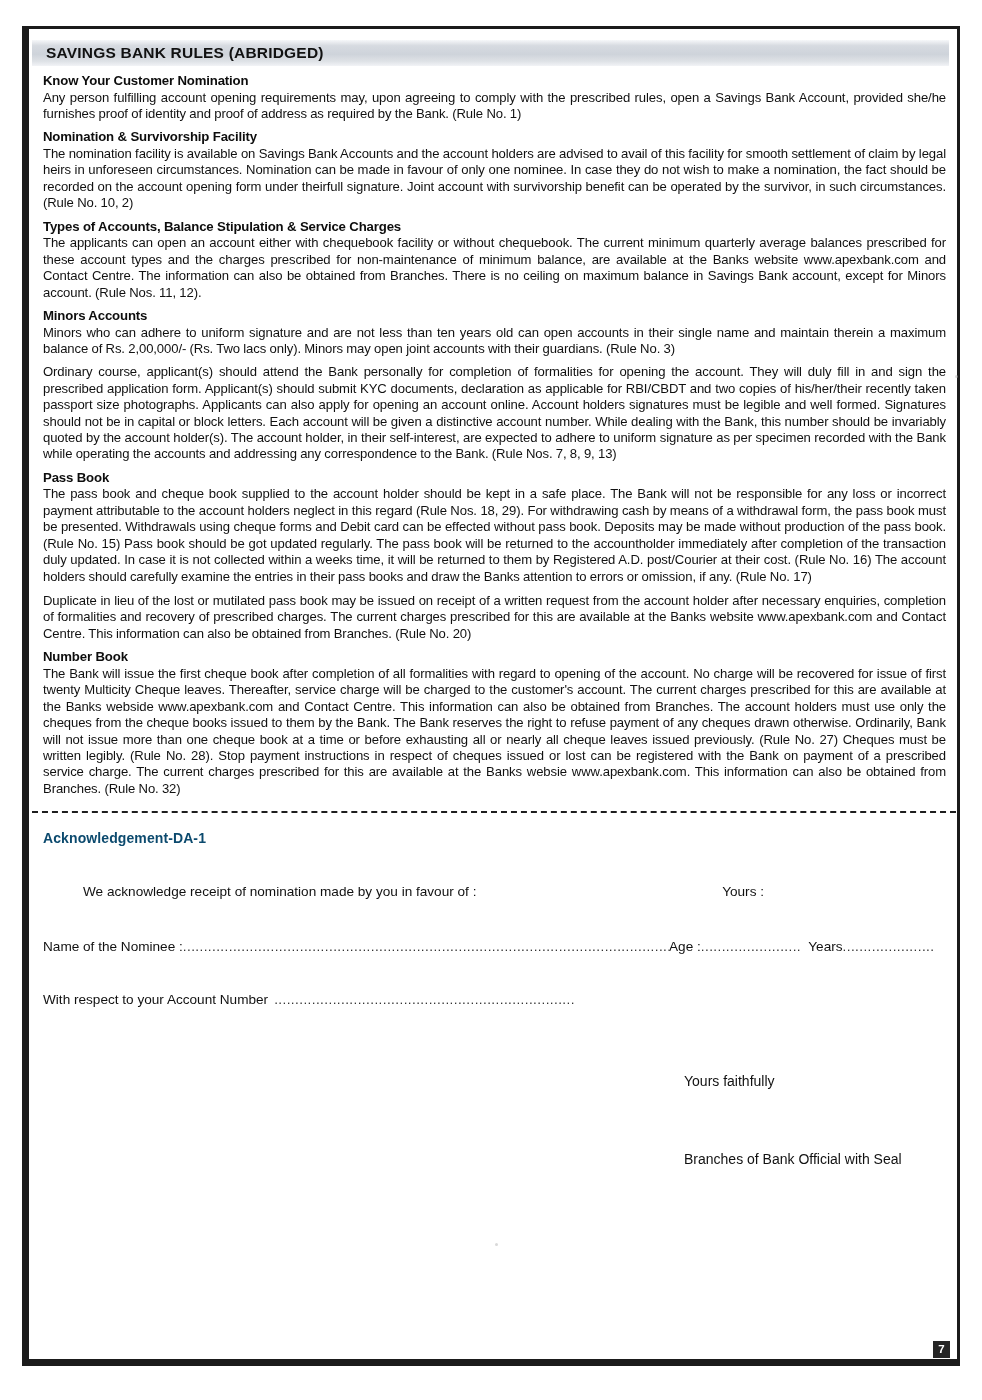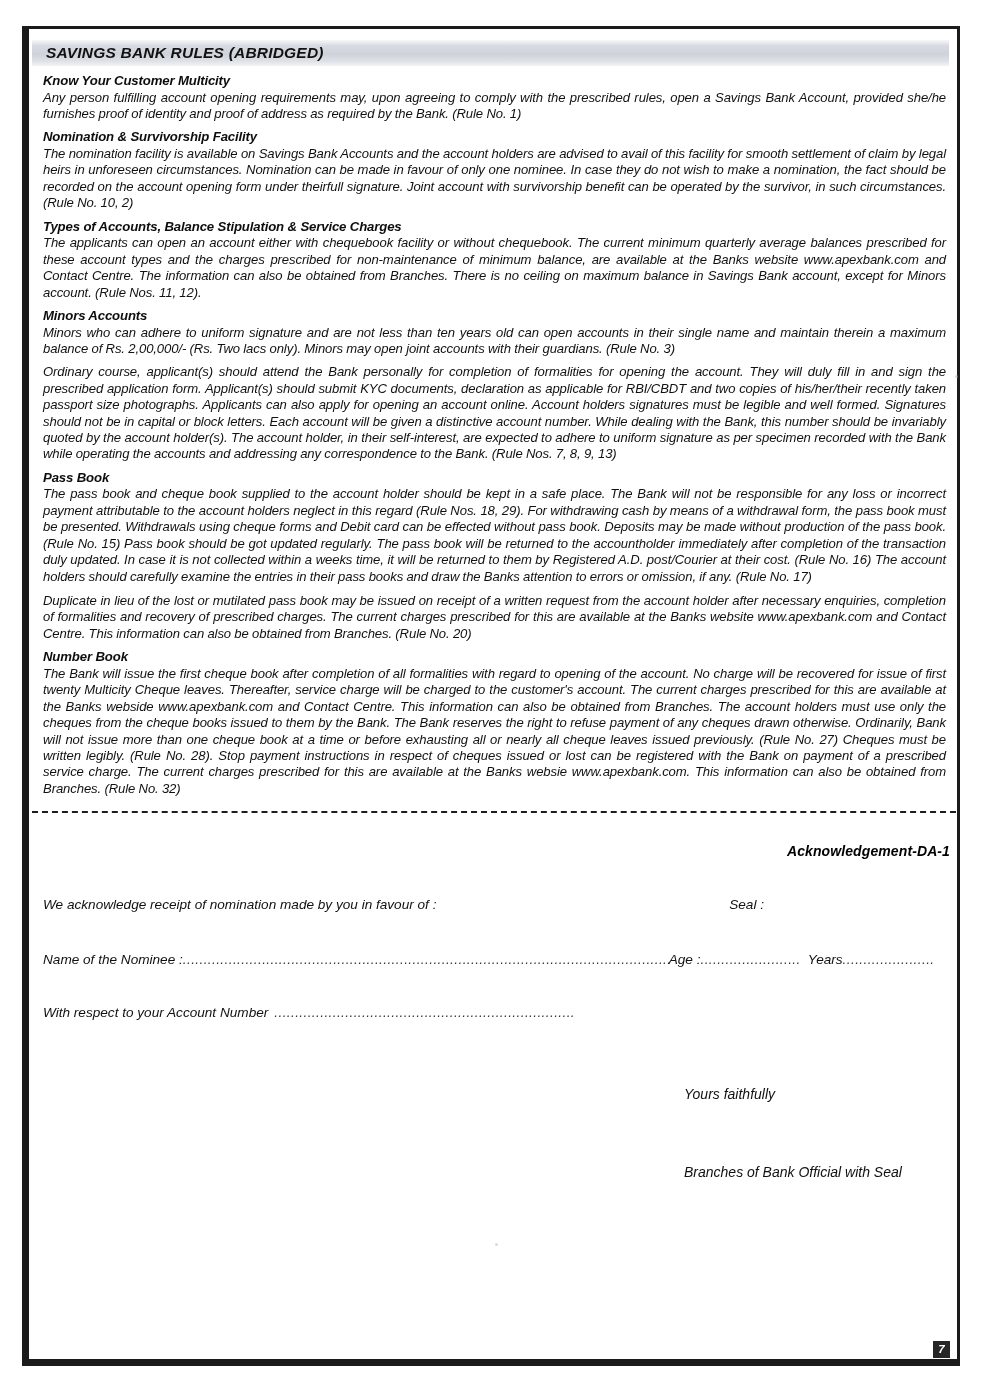--- a/index.html
+++ b/index.html
@@ -38,21 +38,20 @@
     box-sizing: border-box;
   }
 
   .content {
     position: absolute;
     left: 32px;
     top: 32px;
     width: 924px;
     height: 1328px;
     box-sizing: border-box;
-    font-style: italic;
   }
 
   
   .banner {
     position: relative;
     margin: 8px 0 0 0;
     height: 26px;
     width: 917px;
     background:
       repeating-linear-gradient(
@@ -109,34 +108,34 @@
     width: 100%;
     height: 0;
   }
 
   
   .ack {
     padding-left: 11px;
     padding-right: 6px;
   }
   .ack-title {
-    text-align: right;
+    text-align: left;
     font-weight: bold;
     font-size: 14px;
-    color: #000000;
-    margin-top: 30px;
+    color: #0c4a6e;
+    margin-top: 17px;
     letter-spacing: 0.1px;
   }
   .ack-row {
     display: flex;
     align-items: baseline;
     font-size: 13.6px;
     color: #111;
   }
-  .ack-row-1 { margin-top: 38px; }
+  .ack-row-1 { margin-top: 38px; margin-left: 40px; }
   .ack-row-2 { margin-top: 40px; }
   .ack-row-3 { margin-top: 38px; }
 
   .ack-left { white-space: nowrap; }
   .ack-date {
     margin-left: auto;
     margin-right: 186px;
     white-space: nowrap;
   }
 
@@ -209,21 +208,21 @@
 <div class="page">
   <div class="page-frame"></div>
 
   <div class="content">
 
     <div class="banner">
       <div class="banner-title">SAVINGS BANK RULES (ABRIDGED)</div>
     </div>
 
     <div class="sec">
-      <div class="sec-head">Know Your Customer Multicity</div>
+      <div class="sec-head">Know Your Customer Nomination</div>
       <p class="para">Any person fulfilling account opening requirements may, upon agreeing to comply with the prescribed rules, open a Savings Bank Account, provided she/he furnishes proof of identity and proof of address as required by the Bank. (Rule No. 1)</p>
     </div>
 
     <div class="sec">
       <div class="sec-head">Nomination &amp; Survivorship Facility</div>
       <p class="para">The nomination facility is available on Savings Bank Accounts and the account holders are advised to avail of this facility for smooth settlement of claim by legal heirs in unforeseen circumstances. Nomination can be made in favour of only one nominee. In case they do not wish to make a nomination, the fact should be recorded on the account opening form under theirfull signature. Joint account with survivorship  benefit can be operated by the survivor, in such circumstances. (Rule No. 10, 2)</p>
     </div>
 
     <div class="sec">
       <div class="sec-head">Types of Accounts, Balance Stipulation &amp; Service Charges</div>
@@ -251,21 +250,21 @@
     </div>
 
     <div class="divider"></div>
 
     <div class="ack">
 
       <div class="ack-title">Acknowledgement-DA-1</div>
 
       <div class="ack-row ack-row-1">
         <span class="ack-left">We acknowledge receipt of nomination made by you in favour of :</span>
-        <span class="ack-date">Seal :</span>
+        <span class="ack-date">Yours :</span>
       </div>
 
       <div class="ack-row ack-row-2">
         <span class="ack-left">Name of the Nominee :</span>
         <span class="dots-fill">..................................................................................................................................</span>
         <span class="nowrap">Age :</span>
         <span class="dots-fixed dots-w2">........................</span>
         <span class="nowrap">Years</span>
         <span class="dots-fixed dots-w3">......................</span>
       </div>

